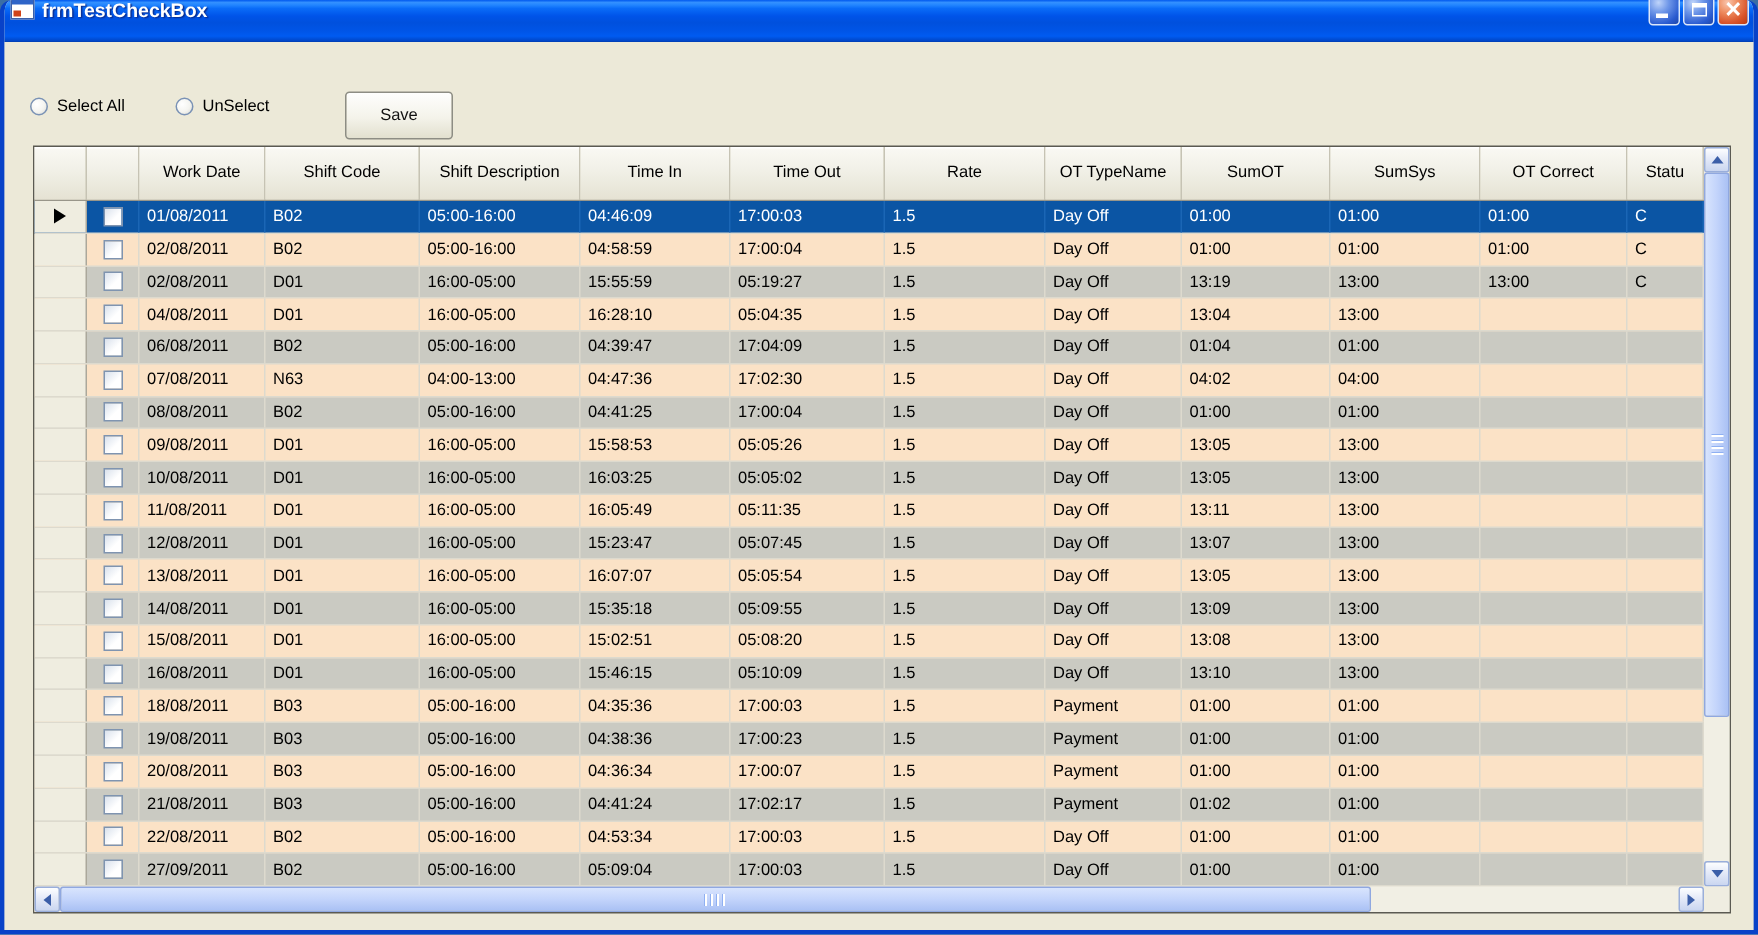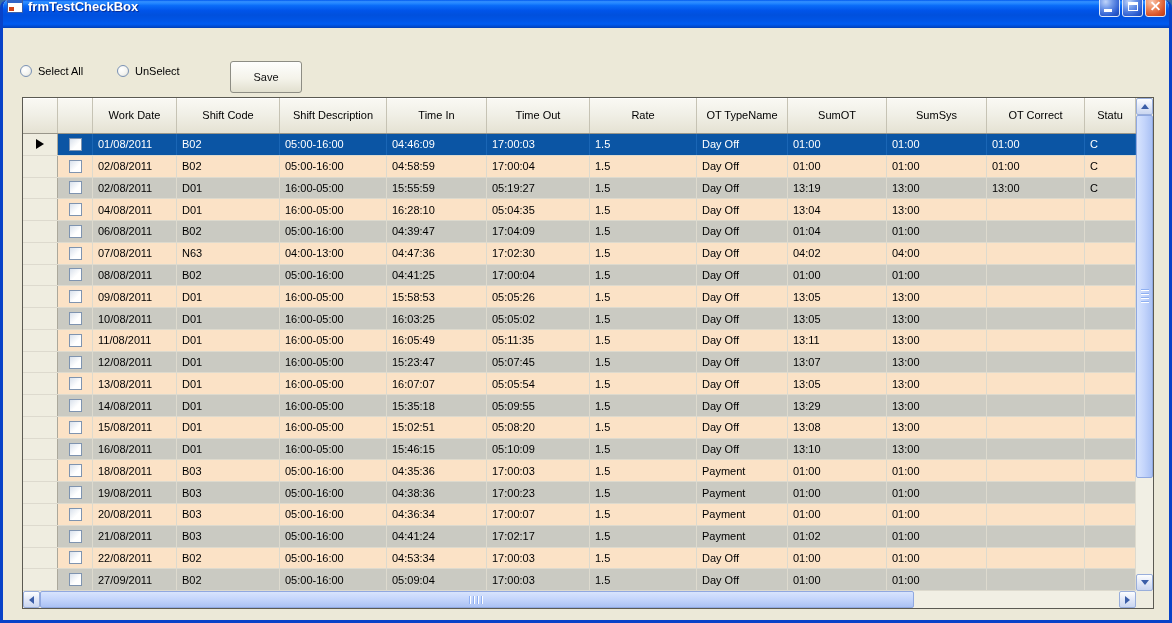--- a/index.html
+++ b/index.html
@@ -352,21 +352,21 @@
               <div class="g-cbcell">
                 <div class="g-checkbox"></div>
               </div>
               <div class="g-cell c0">14/08/2011</div>
               <div class="g-cell c1">D01</div>
               <div class="g-cell c2">16:00-05:00</div>
               <div class="g-cell c3">15:35:18</div>
               <div class="g-cell c4">05:09:55</div>
               <div class="g-cell c5">1.5</div>
               <div class="g-cell c6">Day Off</div>
-              <div class="g-cell c7">13:29</div>
+              <div class="g-cell c7">13:09</div>
               <div class="g-cell c8">13:00</div>
               <div class="g-cell c9"></div>
               <div class="g-cell c10"></div>
             </div>
             <div class="g-row peach">
               <div class="g-rowheader"></div>
               <div class="g-cbcell">
                 <div class="g-checkbox"></div>
               </div>
               <div class="g-cell c0">15/08/2011</div>

